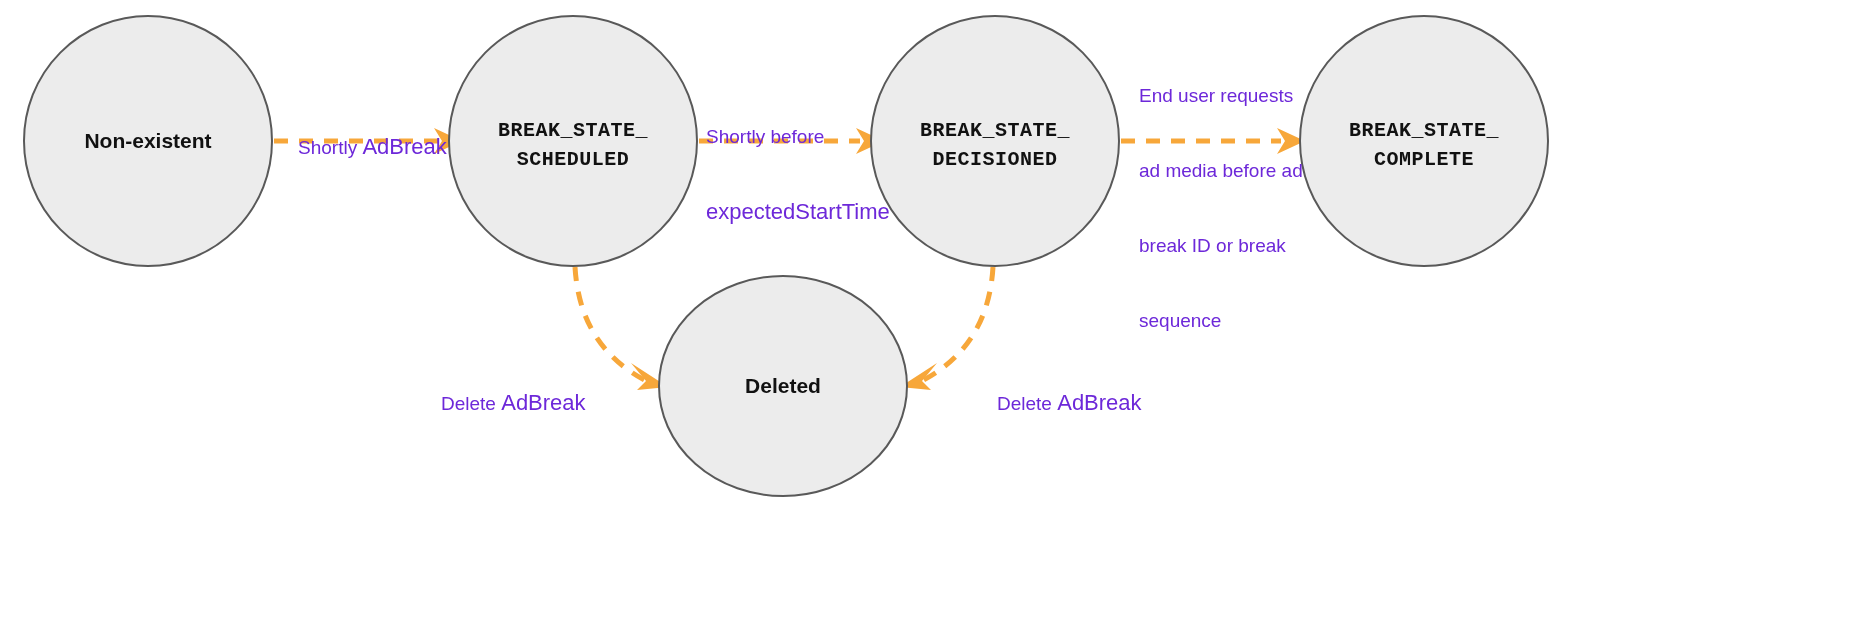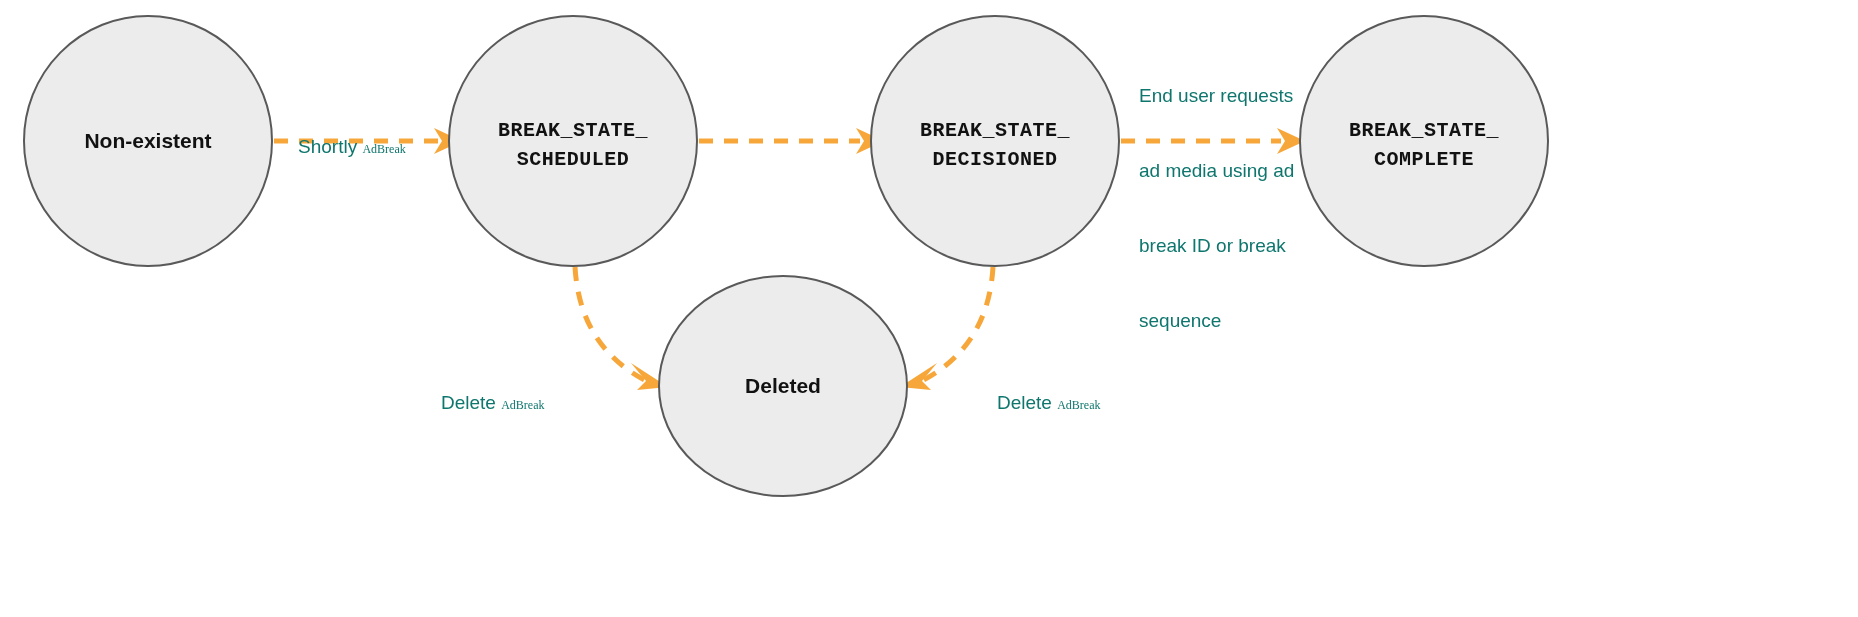--- a/index.html
+++ b/index.html
@@ -48,27 +48,27 @@
     stroke-linecap: butt;
   }
   .edge-head {
     fill: #f7a73a;
     stroke: none;
   }
   .edge-label {
     position: absolute;
     font-family: "Liberation Sans", sans-serif;
     font-size: 19px;
-    color: #0f766e;
+    color: #6d28d9;
     line-height: 25px;
     white-space: pre;
   }
   .edge-label .mono {
-    font-family: Liberation Serif, serif;
-    font-size: 12px;
+    font-family: Liberation Sans, sans-serif;
+    font-size: 22px;
   }
   .edge-label .ln { display: block; }
 </style>
 </head>
 <body>
 
 <div id="stage">
 
   <svg id="diagram-svg" viewBox="0 0 1858 617">
 
@@ -123,24 +123,28 @@
     <g>
       <ellipse class="node-circle" cx="783" cy="386" rx="124" ry="110"></ellipse>
       <text class="node-label" x="783" y="387">Deleted</text>
     </g>
   </svg>
 
   <div class="edge-label" style="left:298px; top:84px;">
     <span class="ln"><span>Shortly </span><span class="mono">AdBreak</span></span>
   </div>
 
+  <div class="edge-label" style="left:706px; top:74px;">
+    <span class="ln">Shortly before</span>
+    <span class="ln mono">expectedStartTime</span>
+  </div>
 
   <div class="edge-label" style="left:1139px; top:33px;">
     <span class="ln">End user requests</span>
-    <span class="ln">ad media using ad</span>
+    <span class="ln">ad media before ad</span>
     <span class="ln">break ID or break</span>
     <span class="ln">sequence</span>
   </div>
 
   <div class="edge-label" style="left:441px; top:340px;">
     <span class="ln"><span>Delete </span><span class="mono">AdBreak</span></span>
   </div>
 
   <div class="edge-label" style="left:997px; top:340px;">
     <span class="ln"><span>Delete </span><span class="mono">AdBreak</span></span>

